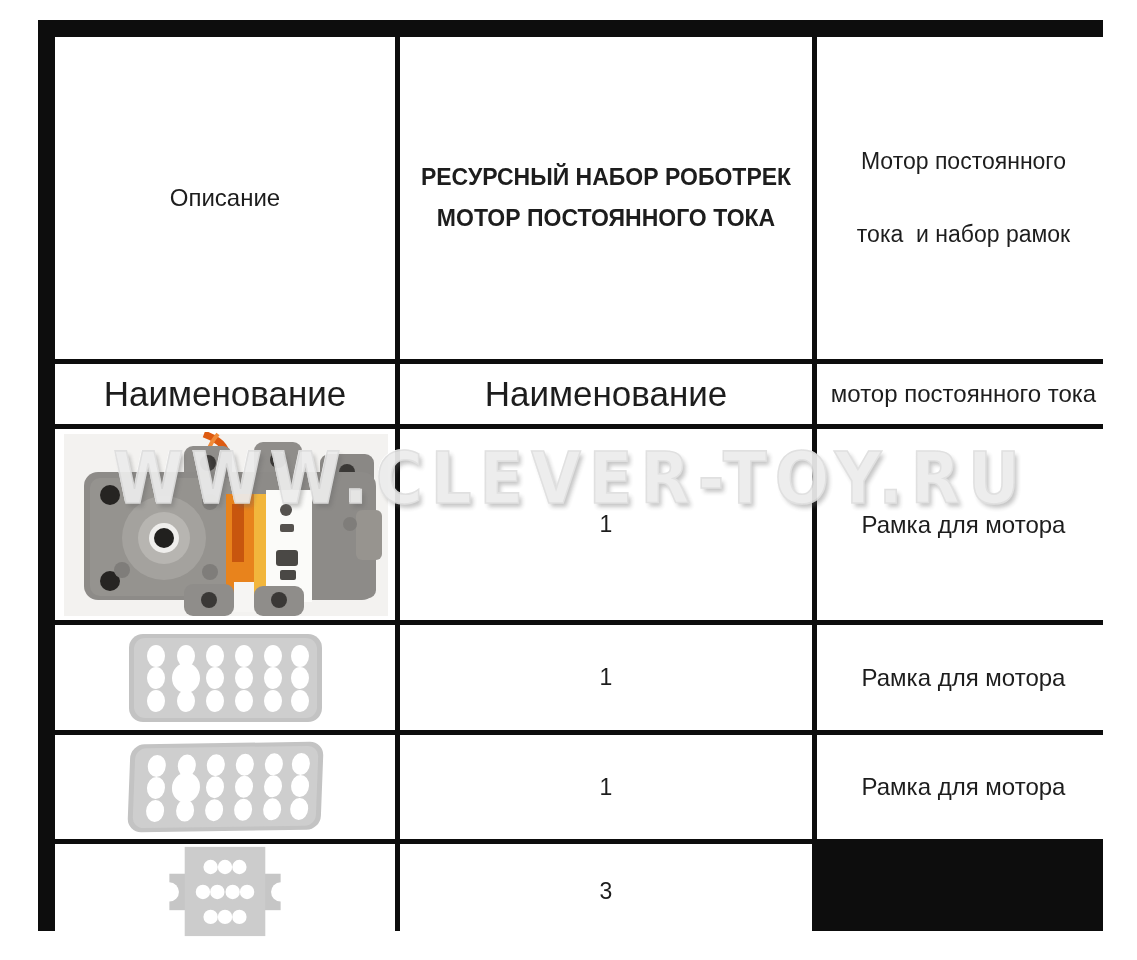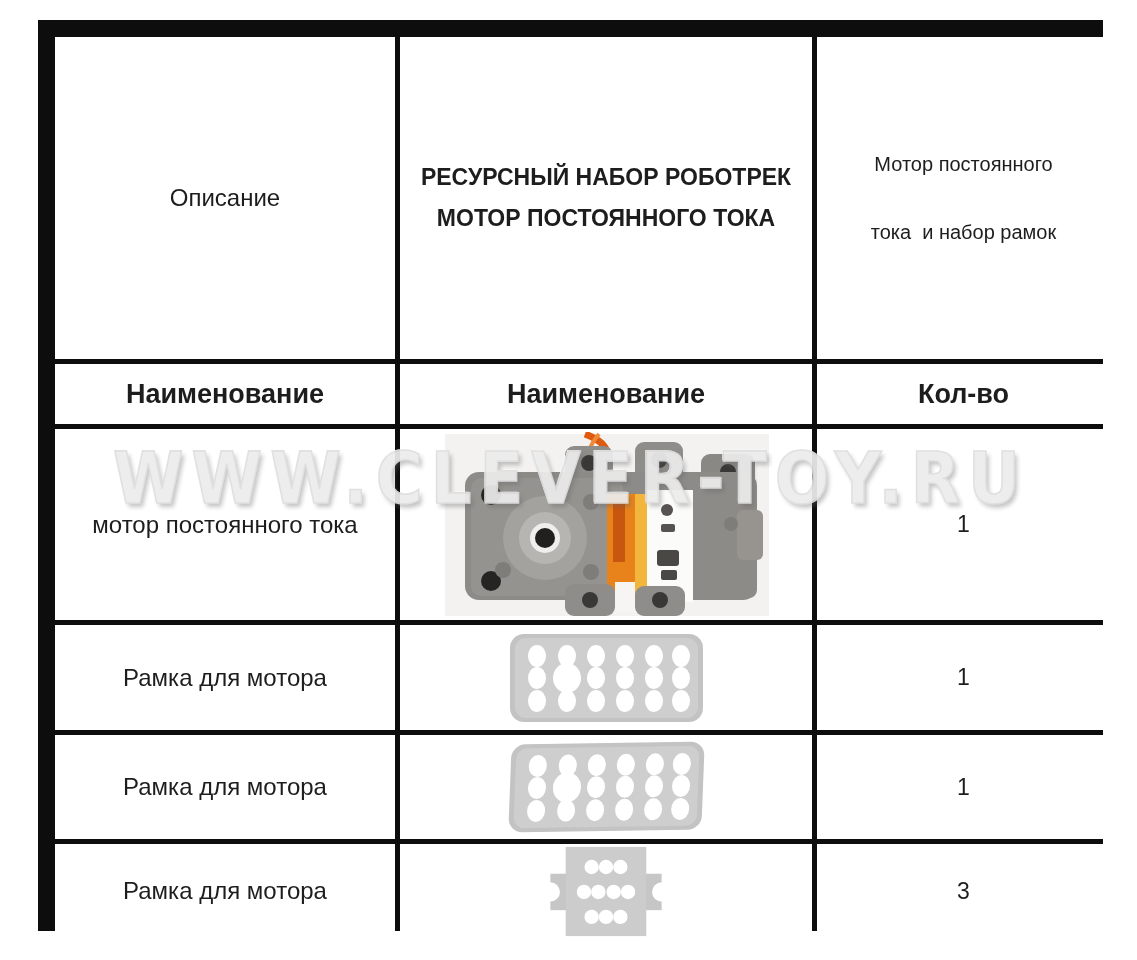--- a/index.html
+++ b/index.html
@@ -23,23 +23,23 @@
   }
   .cell{
     background:#ffffff;
     display:flex;flex-direction:column;
     align-items:center;justify-content:center;
     text-align:center;
     overflow:hidden;
   }
   .desc-label{font-size:24px;}
   .set-title{font-weight:bold;font-size:23px;line-height:1.8;text-align:center;}
-  .contents{font-size:20px;line-height:1.6;gap:36px;}
+  .contents{font-size:23px;line-height:1.6;gap:36px;}
   .contents .line2{white-space:pre;}
-  .hdr{font-weight:bold;font-size:27px;}
+  .hdr{font-weight:normal;font-size:35px;}
   .item-name{font-size:24px;}
   .qty{font-size:23px;}
   .photo-wrap{display:flex;align-items:center;justify-content:center;}
   .skewed{transform:skewX(-3deg) rotate(-0.8deg);}
   .watermark{
     position:absolute;left:38px;top:441px;width:1065px;
     text-align:center;
     font-family:"DejaVu Sans", sans-serif;
     font-weight:bold;
     font-size:64px;
@@ -73,23 +73,20 @@
     <div class="cell contents">
       <span>Мотор постоянного</span>
       <span class="line2">тока  и набор рамок</span>
     </div>
 
     <div class="cell hdr">
       <span>Наименование</span>
     </div>
     <div class="cell hdr">
       <span>Наименование</span>
-    </div>
-    <div class="cell hdr">
-      <span>Кол-во</span>
     </div>
 
     <div class="cell item-name">
       <span>мотор постоянного тока</span>
     </div>
     <div class="cell photo-wrap">
       <svg width="335" height="186" viewBox="0 0 335 186">
         <rect x="6" y="2" width="324" height="182" fill="#f3f2f0"></rect>
 
         <path d="M146 2 C 162 8, 174 16, 168 40" stroke="#dd5a10" stroke-width="7" fill="none"></path>

